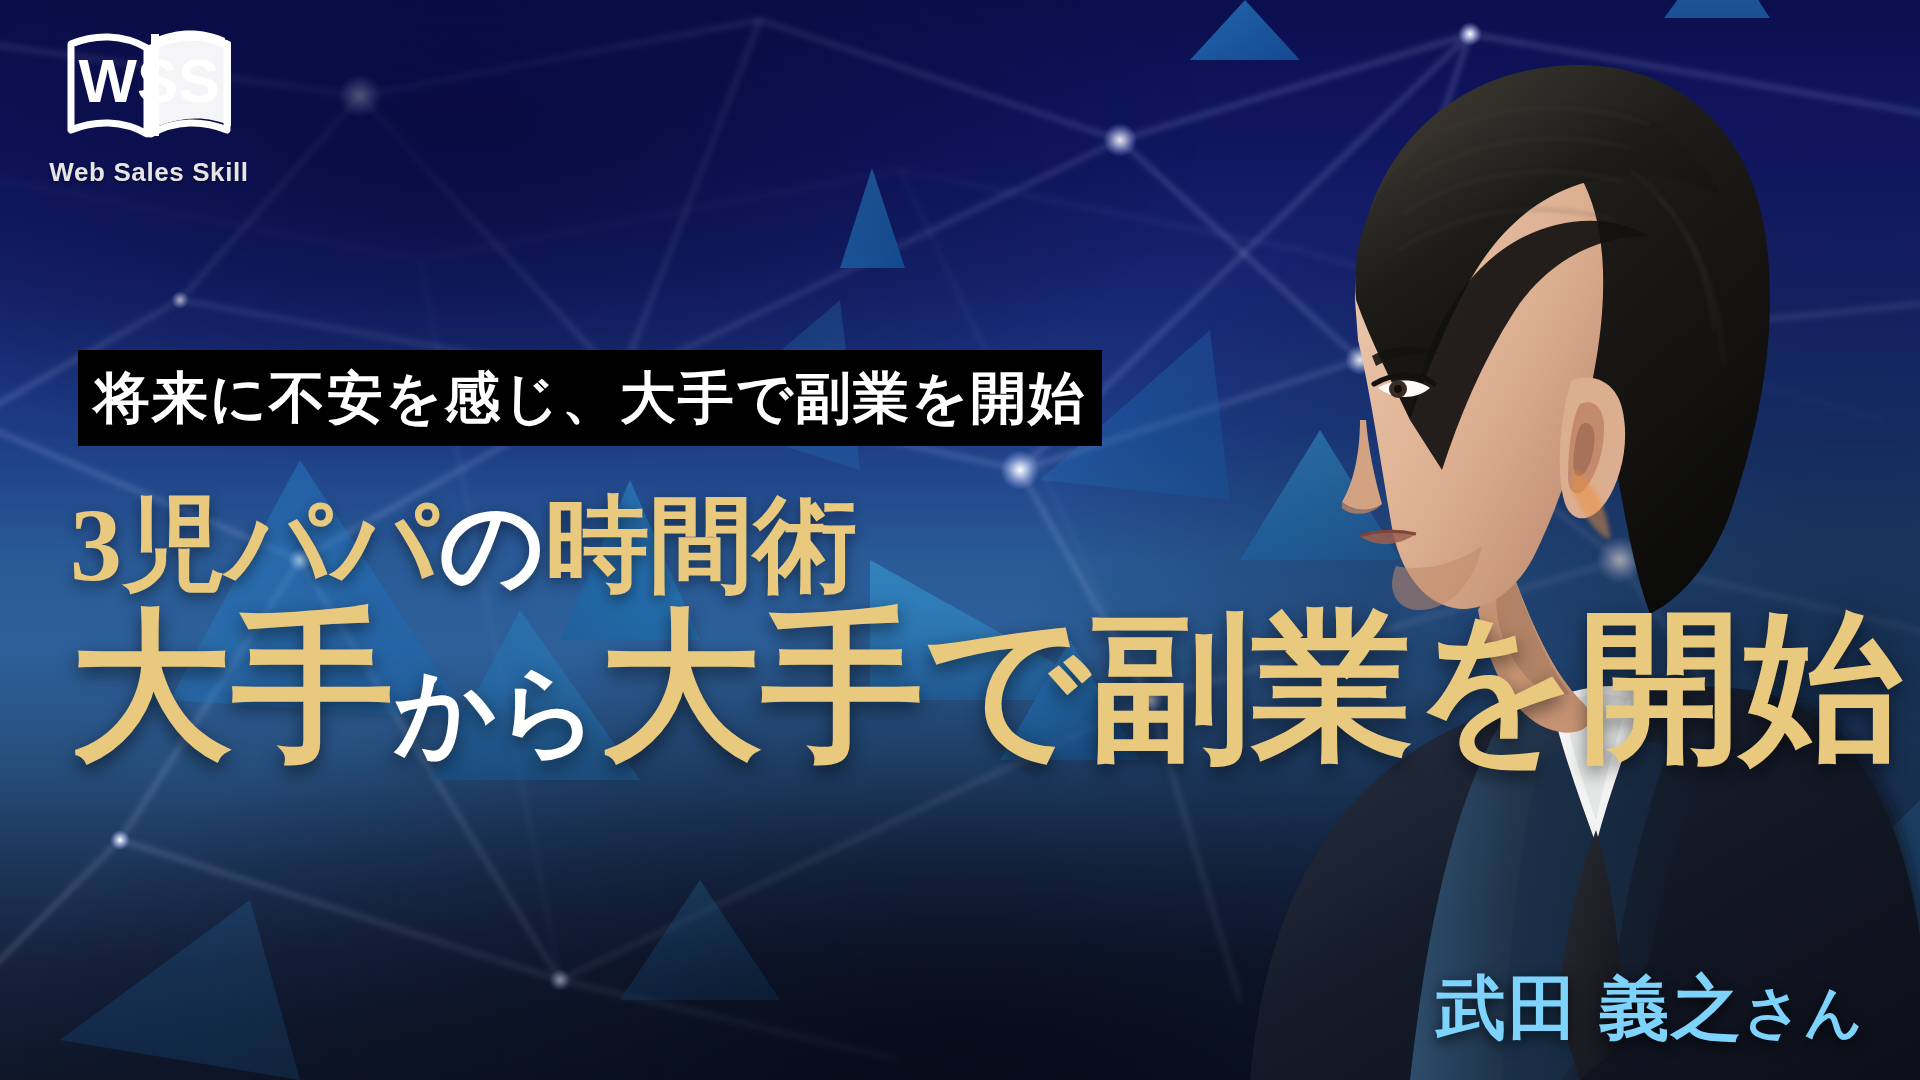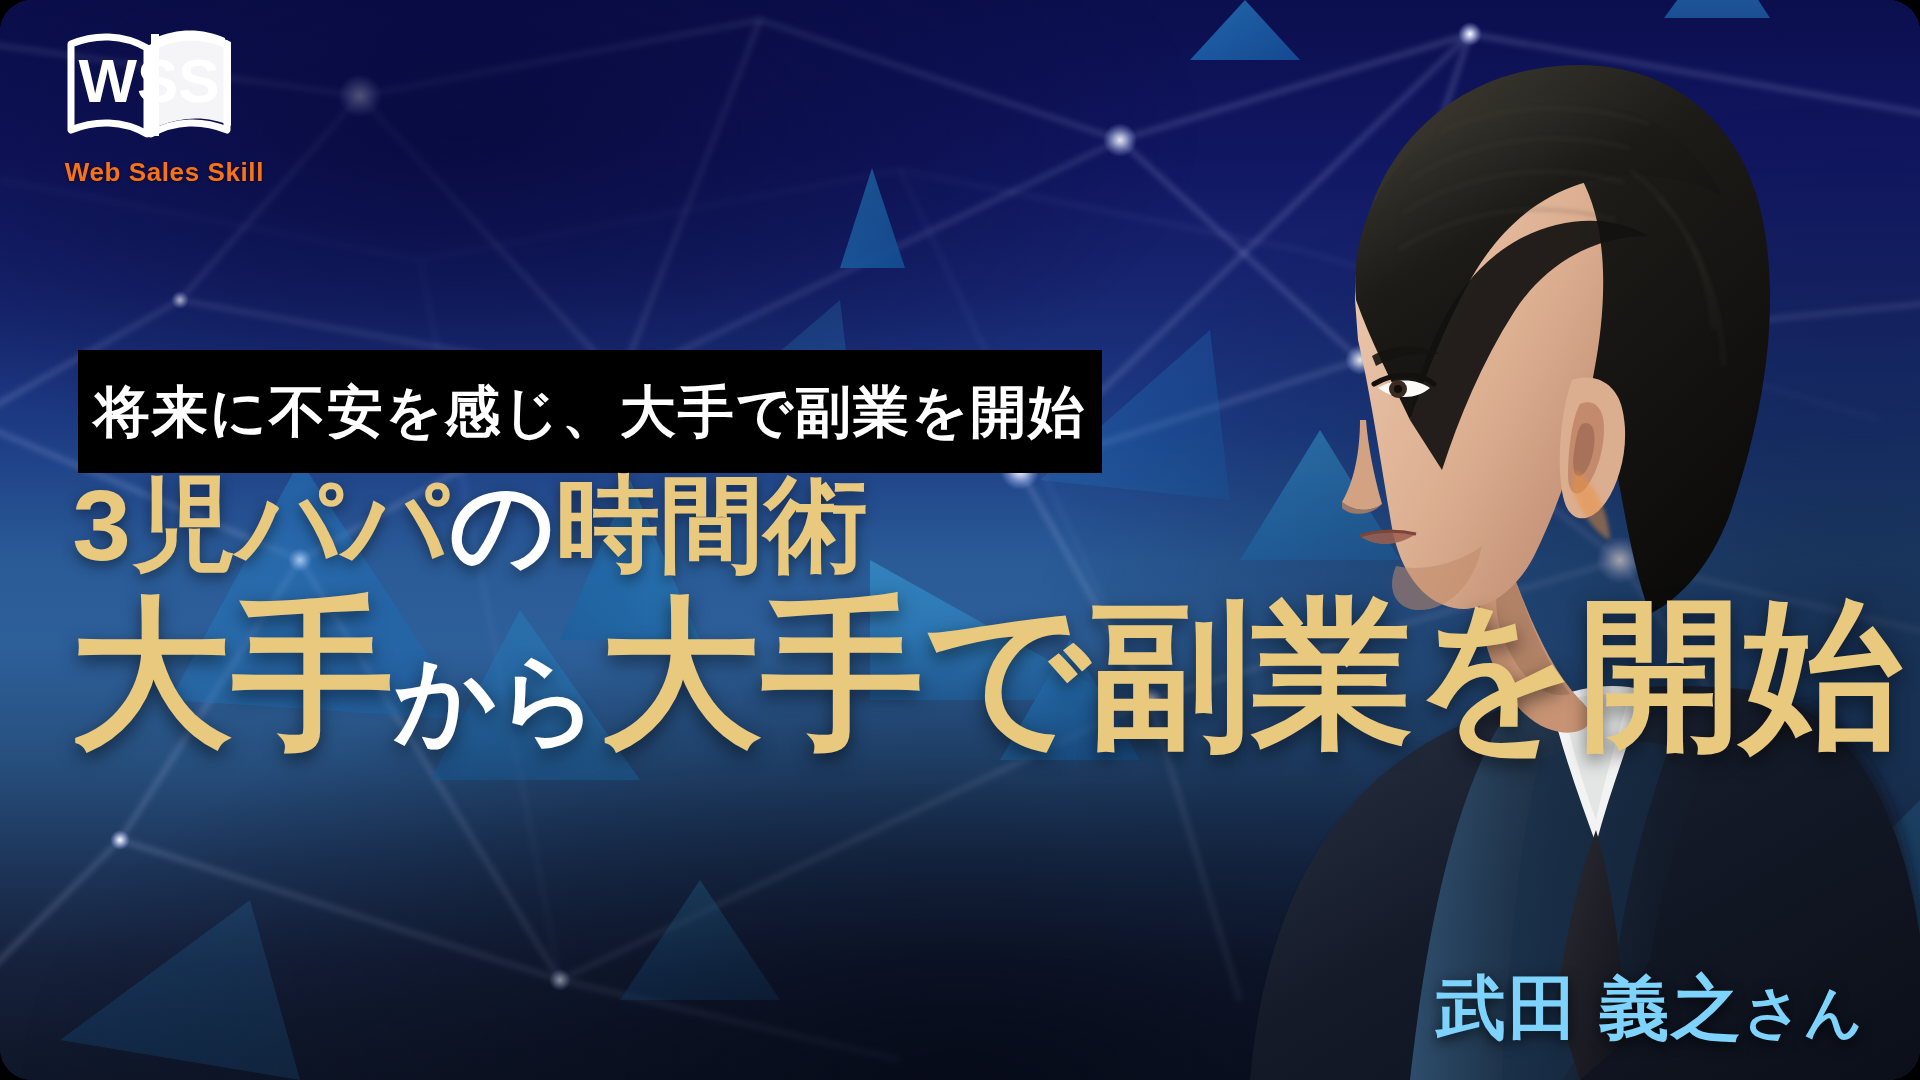--- a/index.html
+++ b/index.html
@@ -6,21 +6,20 @@
   html,body{margin:0;padding:0;background:#000;}
   body{
     font-family:"Liberation Sans","DejaVu Sans",sans-serif;
   }
   #stage{
     position:relative;
     width:1920px;
     height:1080px;
     overflow:hidden;
     background:#0d1158;
-    border-radius:32px;
   }
 
   
   .bg-base{
     position:absolute;inset:0;
     background:
       linear-gradient(180deg,
         #0b0f4e 0%,
         #111661 14%,
         #17246f 26%,
@@ -50,61 +49,62 @@
     pointer-events:none;
   }
 
   
   .logo{
     position:absolute; left:34px; top:18px;
     width:230px; height:190px;
   }
   .logo-mark{width:180px;height:135px;display:block;margin:0 auto;}
   .logo-word{
-    text-align:right;
-    color:#f97316;
+    text-align:center;
+    color:#e5e5e5;
     font-weight:bold;
     font-size:26px;
     letter-spacing:.6px;
     margin-top:4px;
     text-shadow:0 1px 3px rgba(0,0,0,.45);
     font-family:"Liberation Sans","DejaVu Sans",sans-serif;
   }
 
   
   .kicker-box{
     position:absolute;
     left:78px; top:350px;
-    width:1024px; height:123px;
+    width:1024px; height:96px;
     background:#000;
     display:flex;align-items:center;justify-content:center;
   }
   .kicker-text{
     color:#ffffff;
     font-family:"Liberation Serif","DejaVu Serif",serif;
     font-weight:bold;
     font-size:56px;
     letter-spacing:2px;
     white-space:nowrap;
     line-height:1;
   }
 
   
   .headline-wrap{
     position:absolute;
     left:70px; top:478px;
     width:1840px;
   }
   .hl-line1{
-    font-family:Liberation Mono, monospace;
+    font-family:Liberation Serif, serif;
     font-weight:bold;
     font-size:104px;
     line-height:1.05;
     white-space:nowrap;
     text-shadow:0 5px 14px rgba(0,0,0,.45);
+    margin-top:12px;
   }
   .hl-line2{
     font-family:"Liberation Serif","DejaVu Serif",serif;
     font-weight:bold;
     font-size:162px;
     line-height:1.02;
     white-space:nowrap;
     margin-top:6px;
     text-shadow:0 7px 18px rgba(0,0,0,.5);
   }

